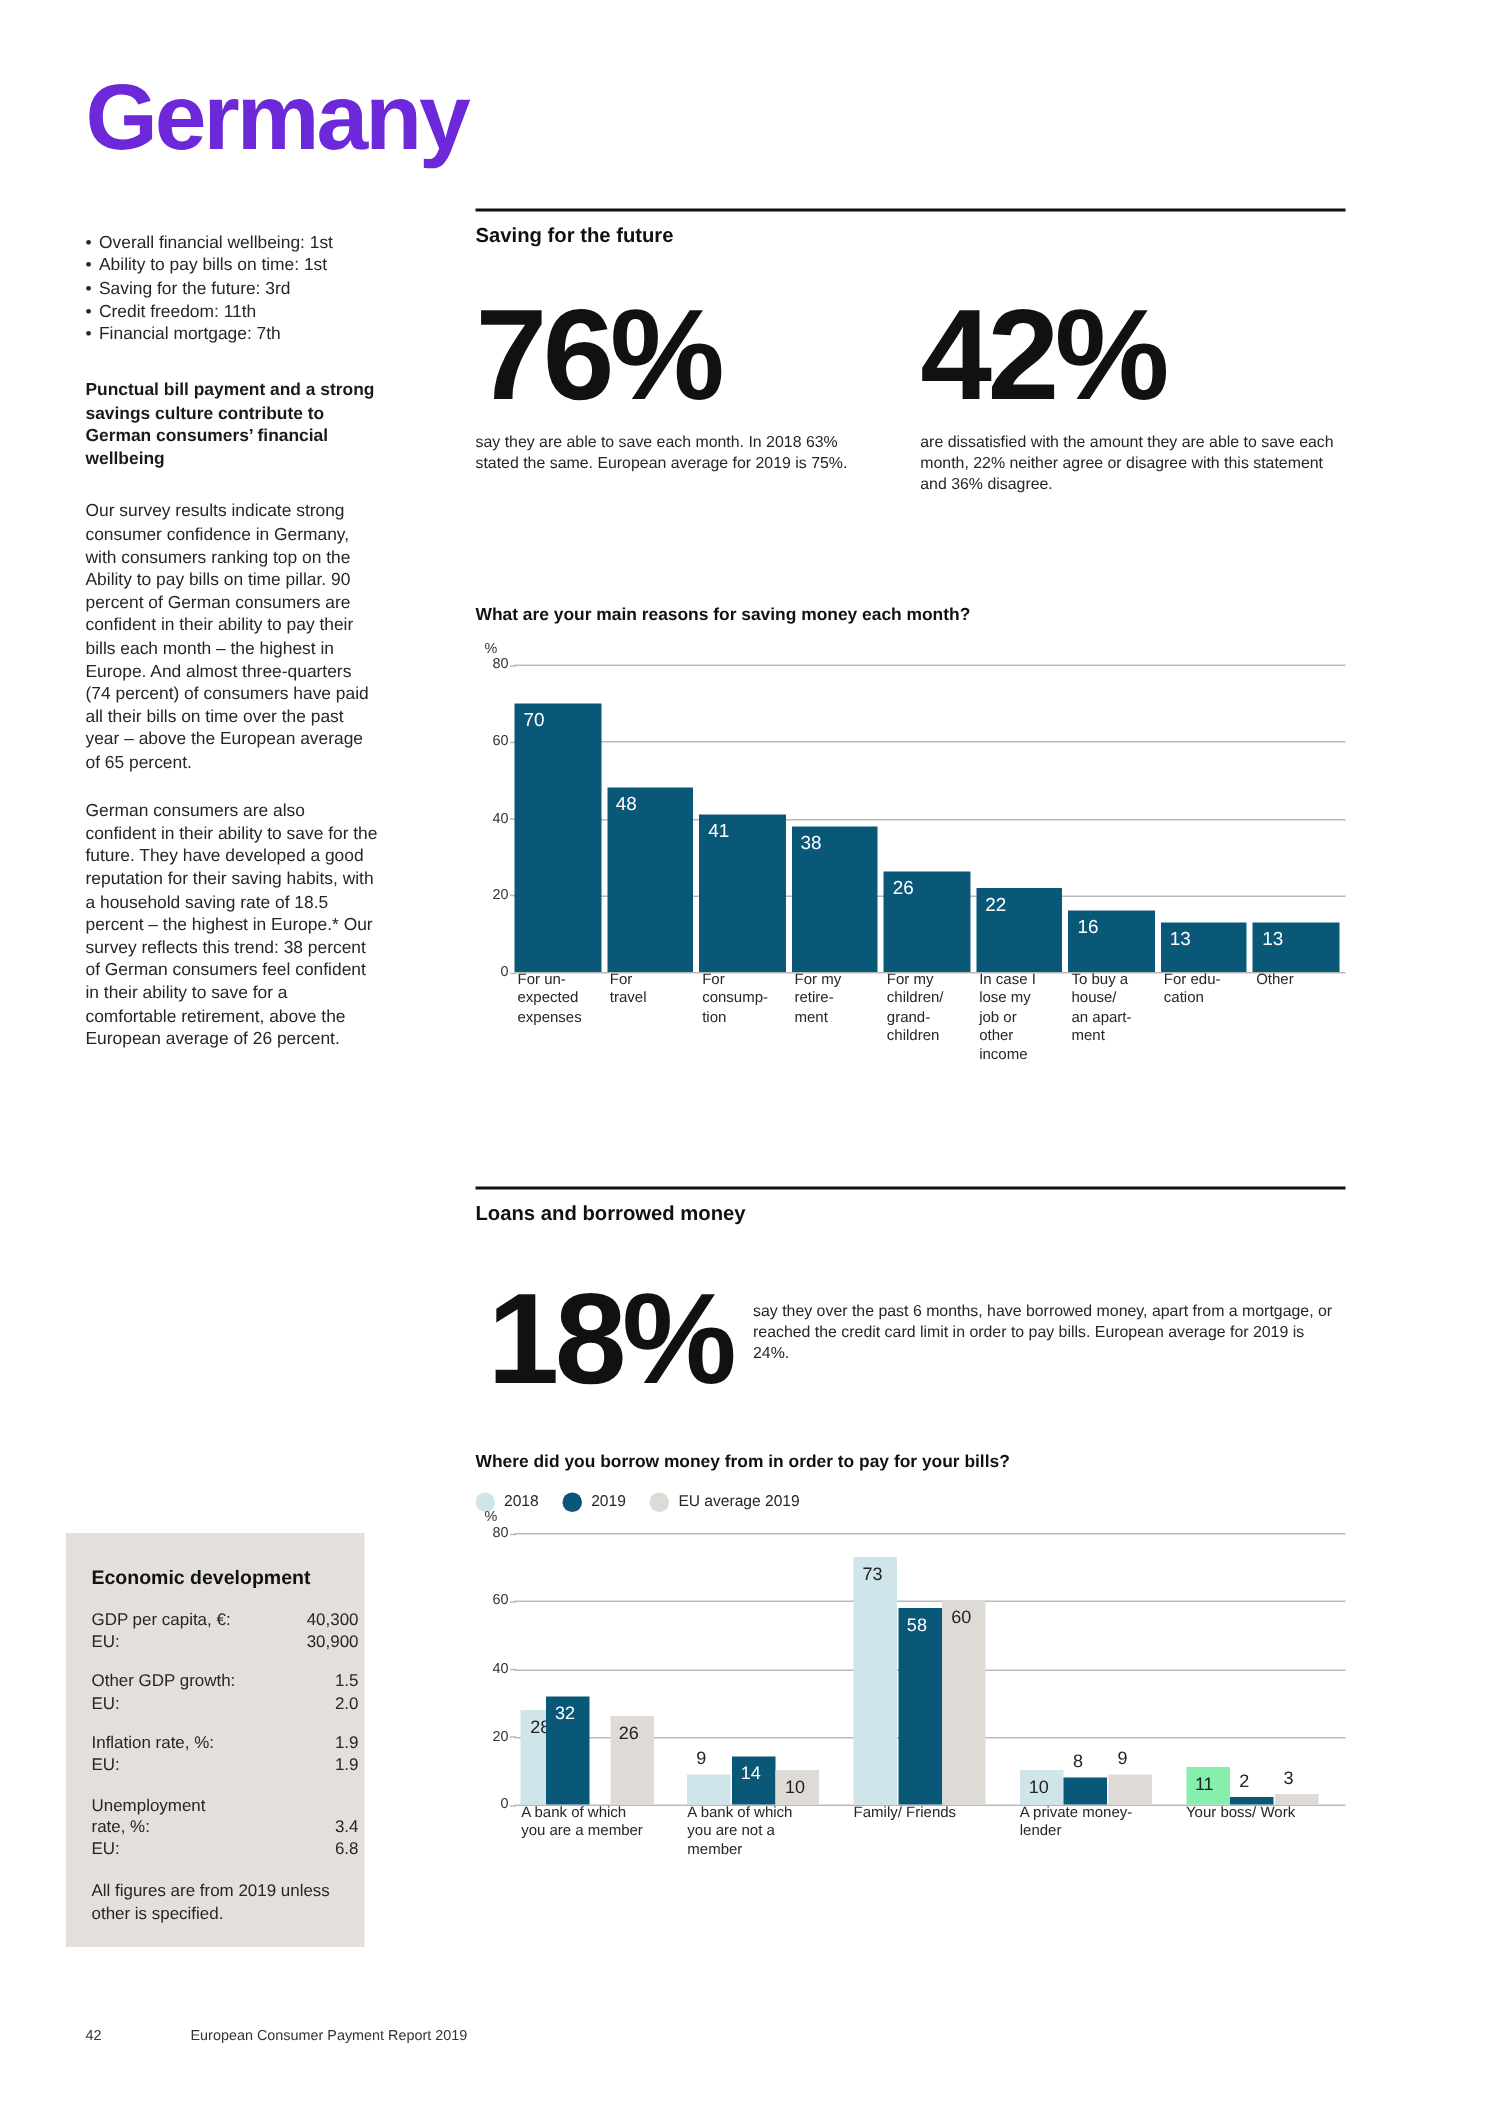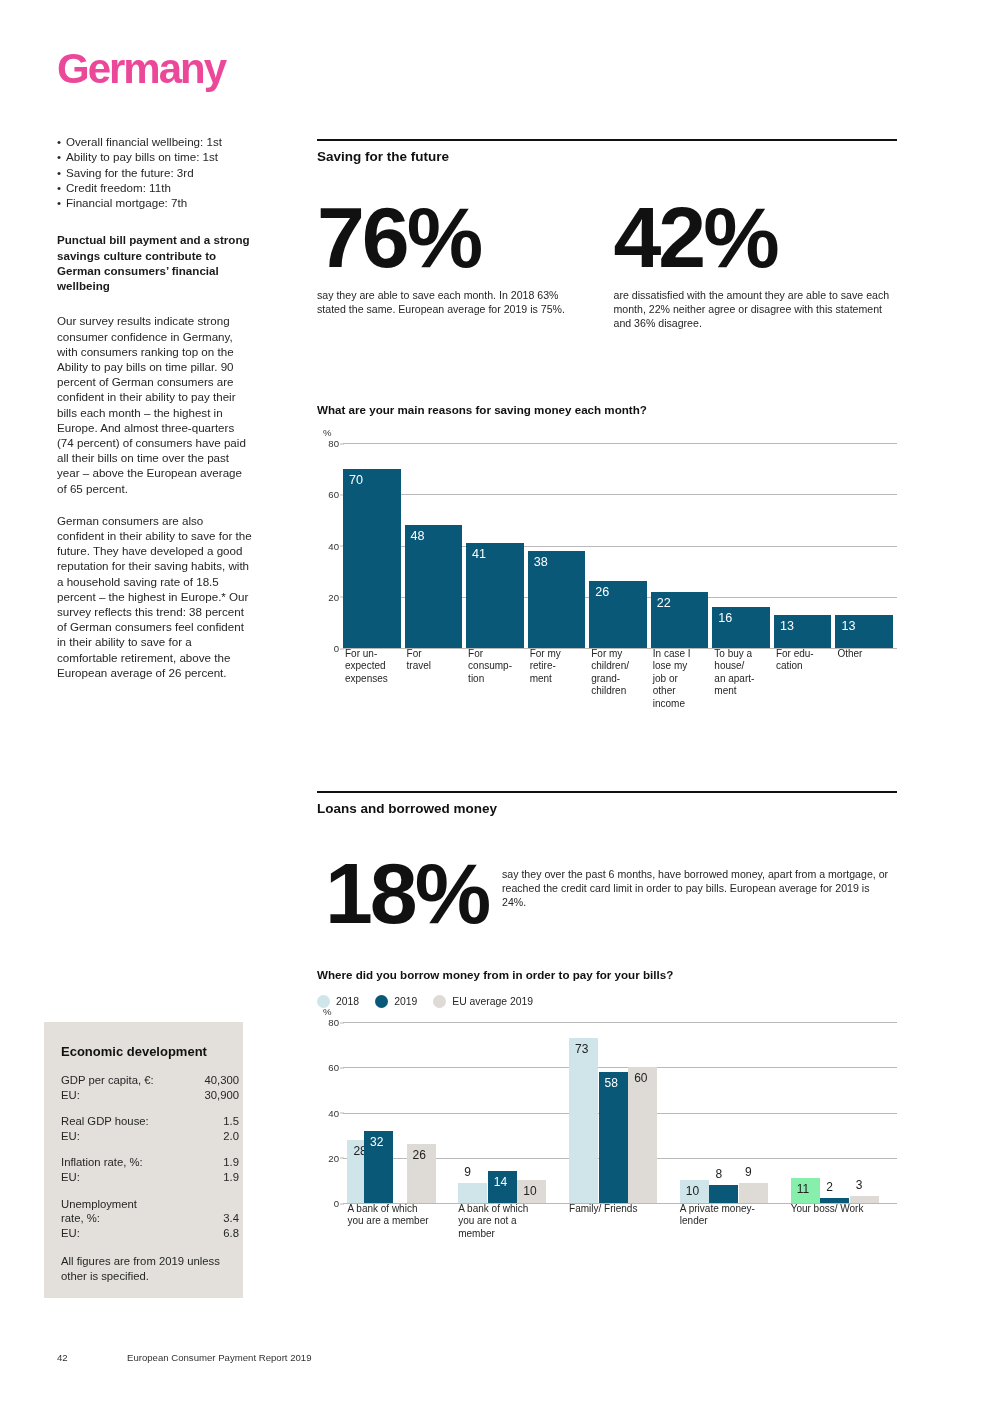--- a/index.html
+++ b/index.html
@@ -10,22 +10,22 @@
     font-family: "Liberation Sans", sans-serif;
     color:#1a1a1a;
     position:relative;
     overflow:hidden;
   }
   .page { position:relative; width:992px; height:1403px; }
 
   
   .left-col { position:absolute; left:57px; top:48px; width:196px; }
   .country-title {
-    font-size:42px; font-weight:bold; letter-spacing:-2px;
-    line-height:1; color:#ec4899; margin:0 0 44px 0; white-space:nowrap;
+    font-size:62px; font-weight:bold; letter-spacing:-2px;
+    line-height:1; color:#6d28d9; margin:0 0 44px 0; white-space:nowrap;
   }
   .rank-list { list-style:none; margin:0 0 22px 0; padding:0; }
   .rank-list li {
     font-size:11.6px; line-height:15.3px; color:#262626;
     padding-left:9px; position:relative;
   }
   .rank-list li:before {
     content:"\2022"; position:absolute; left:0; top:0;
   }
   .lead-para {
@@ -132,21 +132,21 @@
         <span class="val">40,300</span>
       </div>
       <div class="econ-row">
         <span class="lbl">EU:</span>
         <span class="val">30,900</span>
       </div>
     </div>
 
     <div class="econ-group">
       <div class="econ-row">
-        <span class="lbl">Real GDP house:</span>
+        <span class="lbl">Other GDP growth:</span>
         <span class="val">1.5</span>
       </div>
       <div class="econ-row">
         <span class="lbl">EU:</span>
         <span class="val">2.0</span>
       </div>
     </div>
 
     <div class="econ-group">
       <div class="econ-row">

